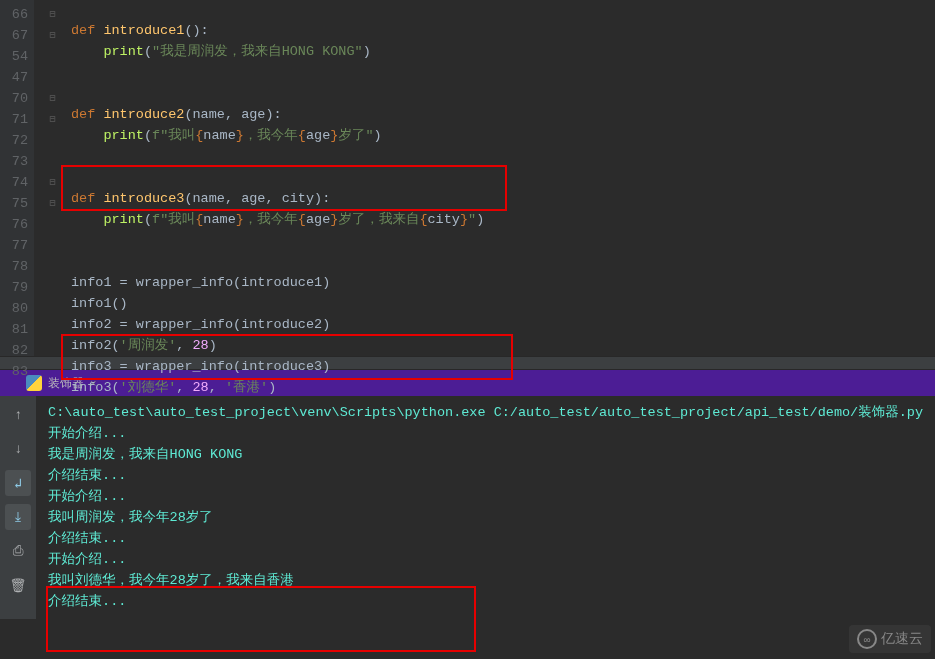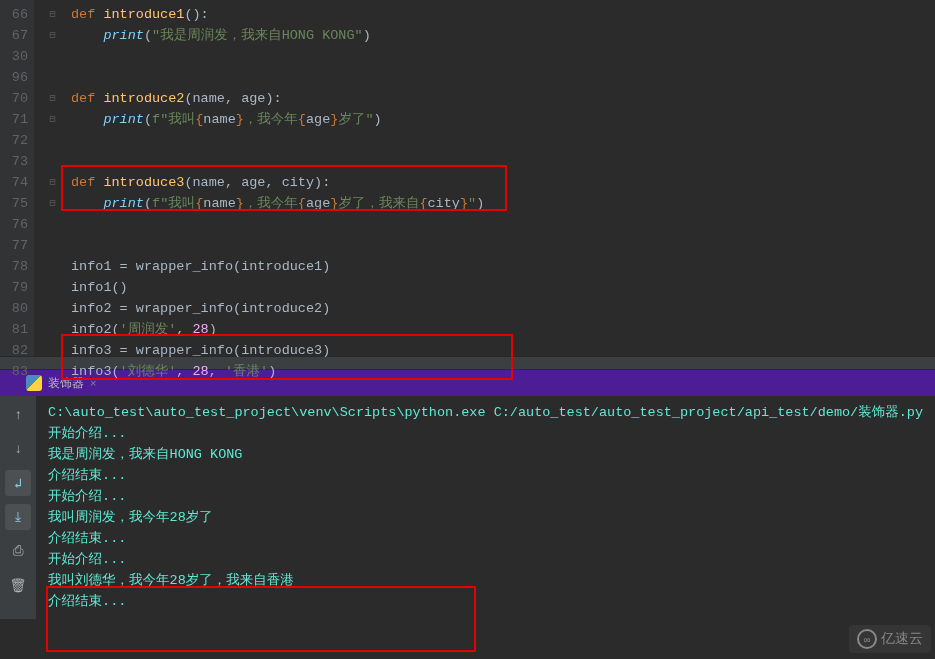--- a/index.html
+++ b/index.html
@@ -38,33 +38,33 @@
     }
     .fold-mark {
       display: block;
       height: 21px;
       color: #5a5a5a;
       font-size: 10px;
       text-align: center;
     }
     .code-col {
       flex: 1;
-      padding-top: 4px;
+      padding-top: 20px;
       line-height: 21px;
       position: relative;
     }
     .code-line { display: block; height: 21px; white-space: pre; }
     .kw { color: #cc7832; }
     .fn { color: #ffc66d; }
     .par { color: #a9b7c6; }
     .str { color: #6a8759; }
     .num { color: #f0abfc; }
     .brace { color: #cc7832; }
     .ident { color: #a9b7c6; }
-    .call { color: #7dd3fc; font-style: italic; }
+    .call { color: #bef264; }
     
     .highlight-box1 {
       position: absolute;
       border: 2px solid #e60000;
       left: 61px;
       top: 165px;
       width: 446px;
       height: 46px;
       pointer-events: none;
     }
@@ -179,22 +179,22 @@
       font-size: 10px;
     }
   </style>
 </head>
 <body>
 
 <div class="editor-area">
   <div class="gutter">
     <span class="gutter-line">66</span>
     <span class="gutter-line">67</span>
-    <span class="gutter-line">30</span>
-    <span class="gutter-line">96</span>
+    <span class="gutter-line">54</span>
+    <span class="gutter-line">47</span>
     <span class="gutter-line">70</span>
     <span class="gutter-line">71</span>
     <span class="gutter-line">72</span>
     <span class="gutter-line">73</span>
     <span class="gutter-line">74</span>
     <span class="gutter-line">75</span>
     <span class="gutter-line">76</span>
     <span class="gutter-line">77</span>
     <span class="gutter-line">78</span>
     <span class="gutter-line">79</span>

